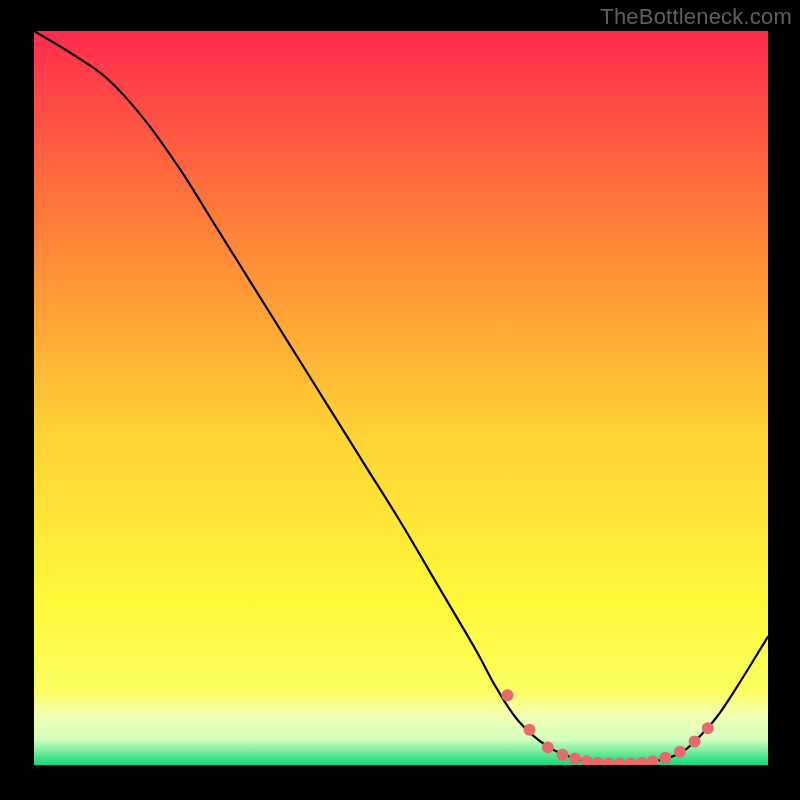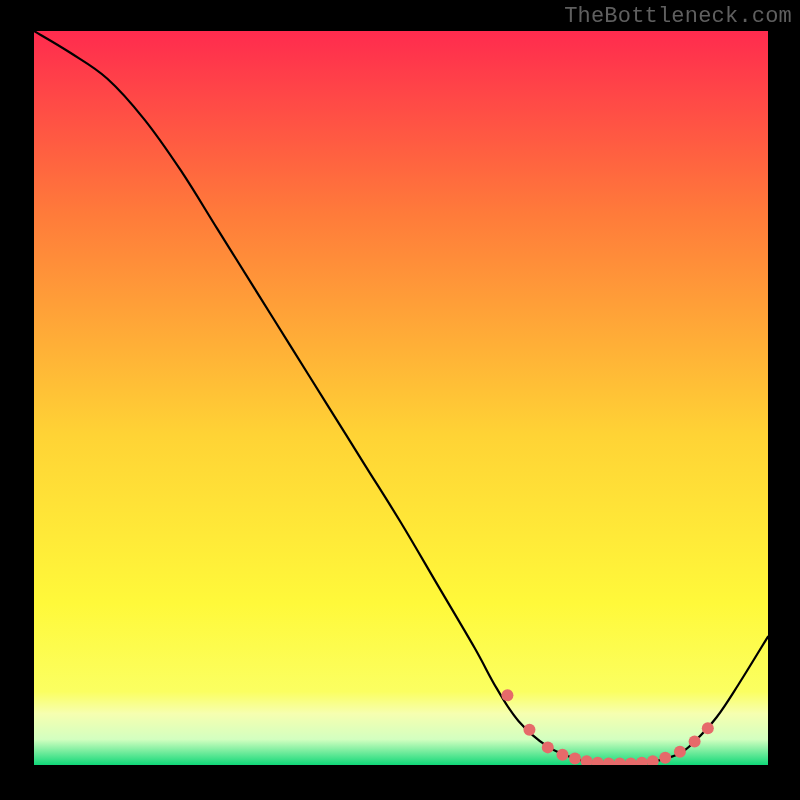--- a/index.html
+++ b/index.html
@@ -19,21 +19,20 @@
   }
   .watermark {
     position: absolute;
     top: 4px;
     right: 8px;
     color: #5f5f5f;
     font-size: 22px;
     font-weight: 500;
     letter-spacing: 0.2px;
     z-index: 10;
-    font-family: Liberation Mono, monospace;
   }
   .plot-wrap {
     position: absolute;
     left: 34px;
     top: 31px;
     width: 734px;
     height: 734px;
   }
   svg {
     display: block;

